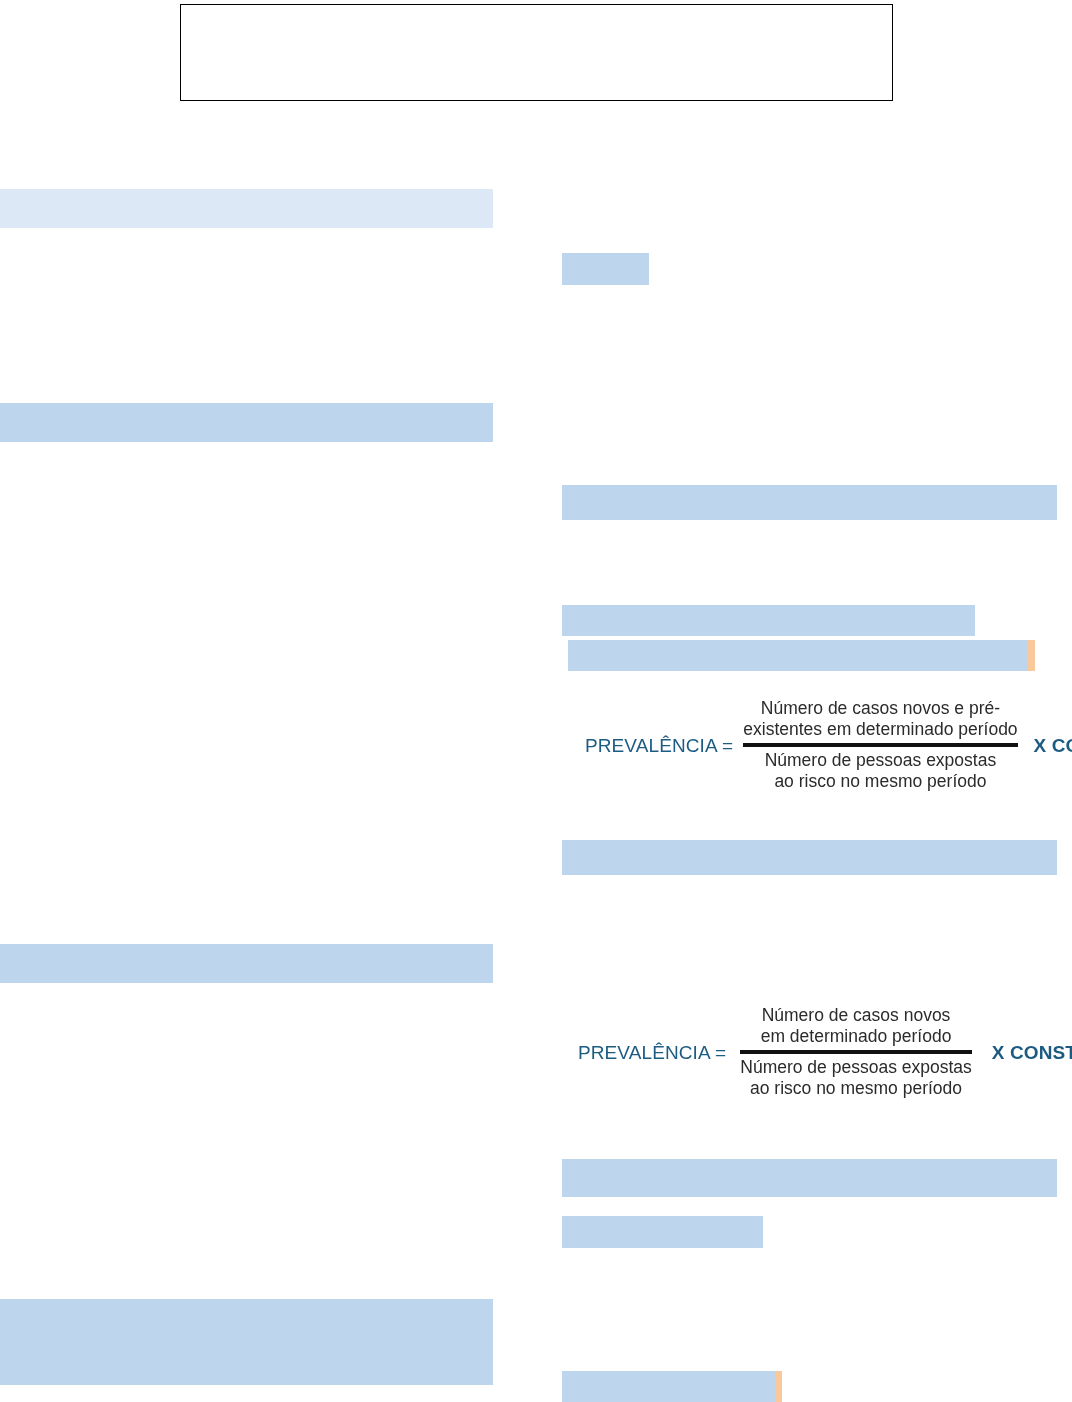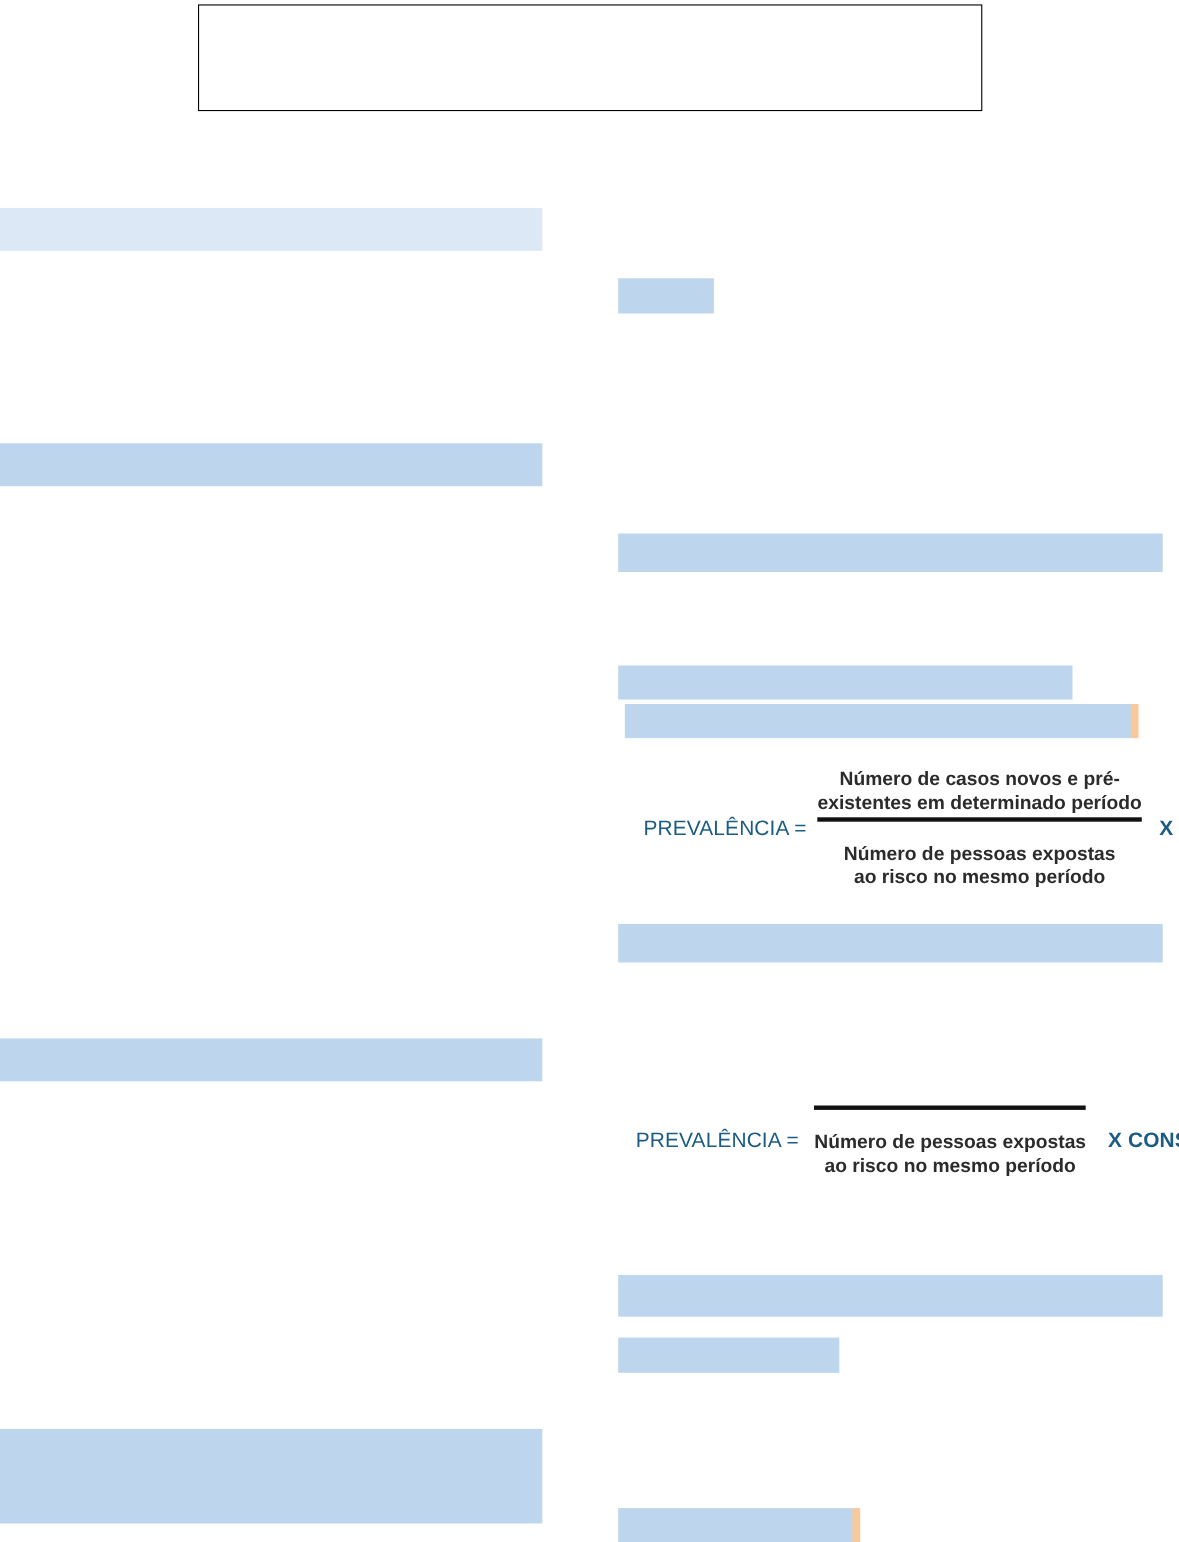--- a/index.html
+++ b/index.html
@@ -59,31 +59,31 @@
   }
   .fraction {
     flex: 0 0 auto;
     display: flex;
     flex-direction: column;
     align-items: center;
     margin: 0 10px;
   }
   .frac-num, .frac-den {
     color: #2b2b2b;
-    font-weight: bold;
+    font-weight: normal;
     font-size: 17.5px;
     line-height: 1.22;
     text-align: center;
     white-space: nowrap;
   }
   .frac-num {
     padding-bottom: 2px;
   }
   .frac-den {
-    padding-top: 19px;
+    padding-top: 3px;
   }
   .frac-bar {
     height: 4px;
     background: #111111;
     width: 100%;
   }
   .formula-const {
     color: #1d5c82;
     font-weight: bold;
     font-size: 19px;
@@ -138,20 +138,24 @@
         <span>Número de pessoas expostas</span><br>
         <span>ao risco no mesmo período</span>
       </span>
     </span>
     <span class="formula-const">X CONSTANTE</span>
   </div>
 
   <div class="formula" style="left:578px; top:1005px;">
     <span class="formula-label">PREVALÊNCIA =</span>
     <span class="fraction" style="margin:0 14px;">
+      <span class="frac-num">
+        <span>Número de casos novos</span><br>
+        <span>em determinado período</span>
+      </span>
       <span class="frac-bar"></span>
       <span class="frac-den">
         <span>Número de pessoas expostas</span><br>
         <span>ao risco no mesmo período</span>
       </span>
     </span>
     <span class="formula-const">X CONSTANTE</span>
   </div>
 
 </div>

